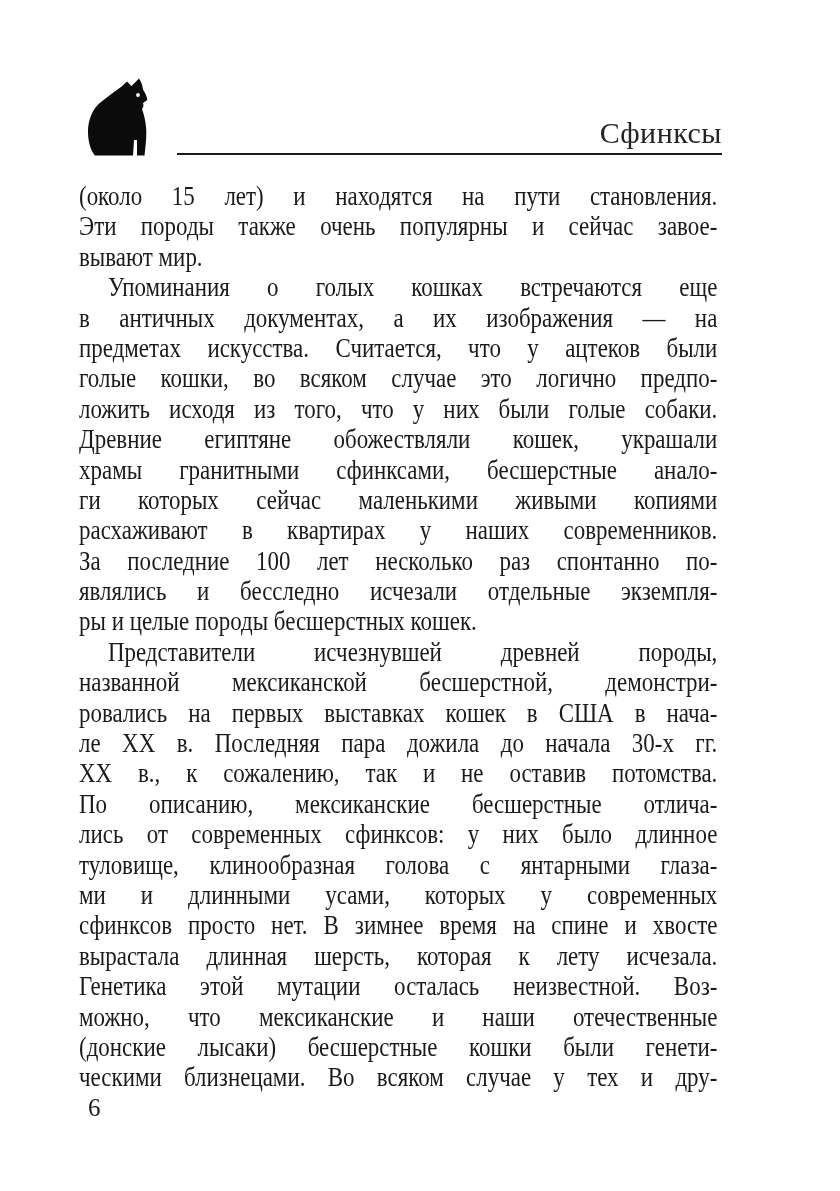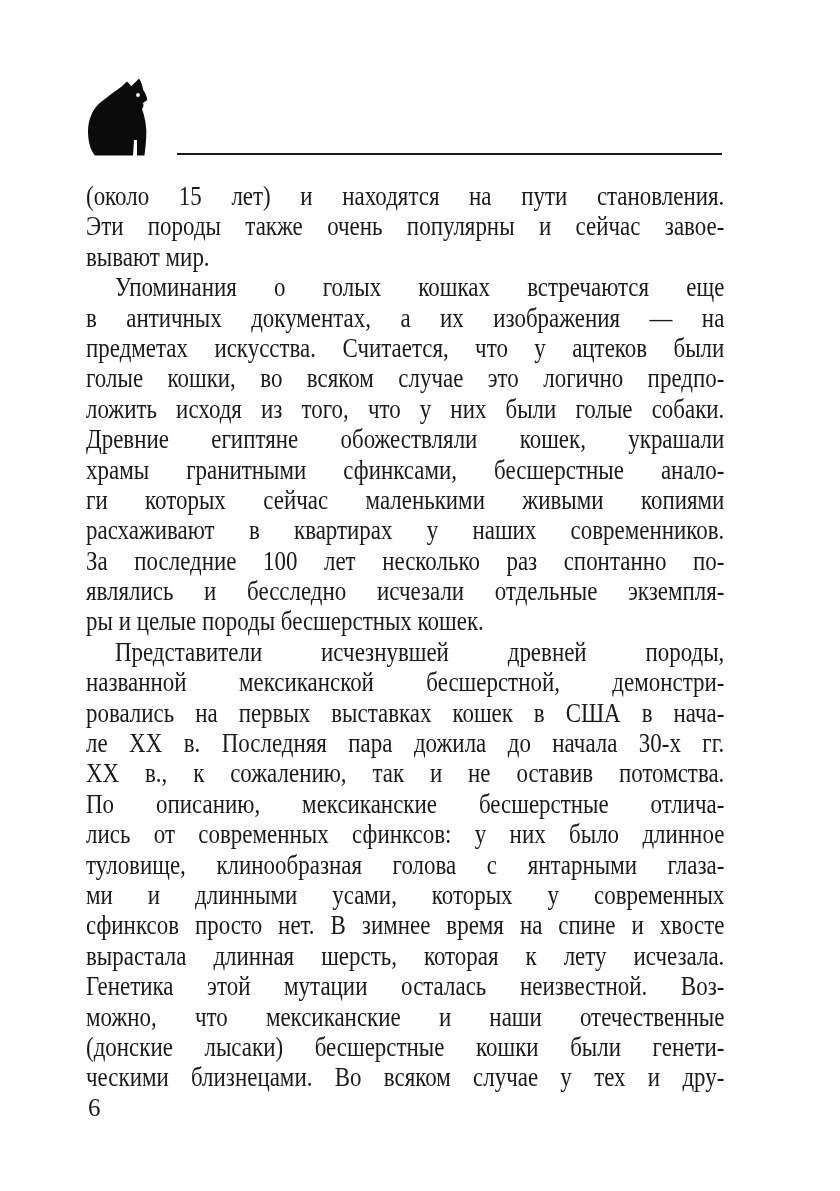--- a/index.html
+++ b/index.html
@@ -40,21 +40,21 @@
     position: absolute;
     left: 177px;
     top: 153px;
     width: 545px;
     height: 2px;
     background: #1b1b1b;
   }
   
   .body-text {
     position: absolute;
-    left: 86px;
+    left: 79px;
     top: 181px;
     width: 638px;
     font-family: Liberation Serif, serif;
   }
   .line {
     width: 751px;                 
     transform: scaleX(0.85);
     transform-origin: 0 0;
     height: 30.4px;
     font-size: 27px;
@@ -103,20 +103,21 @@
       L49,63.5
       L48,79
       L10,79
       C5.5,74 3.2,65 3,56
       C2.8,43 8,31.5 16,25.5
       C22,21 30,14.5 36,10.5
       Z"></path>
     <circle cx="53" cy="18.5" r="1.9" fill="#ffffff"></circle>
   </svg>
 
+  <div class="running-title">Сфинксы</div>
   <div class="header-rule"></div>
 
   <div class="body-text">
       <div class="line">(около 15 лет) и находятся на пути становления.</div>
       <div class="line">Эти породы также очень популярны и сейчас завое-</div>
       <div class="line flush-left">вывают мир.</div>
       <div class="line indent">Упоминания о голых кошках встречаются еще</div>
       <div class="line">в античных документах, а их изображения — на</div>
       <div class="line">предметах искусства. Считается, что у ацтеков были</div>
       <div class="line">голые кошки, во всяком случае это логично предпо-</div>

